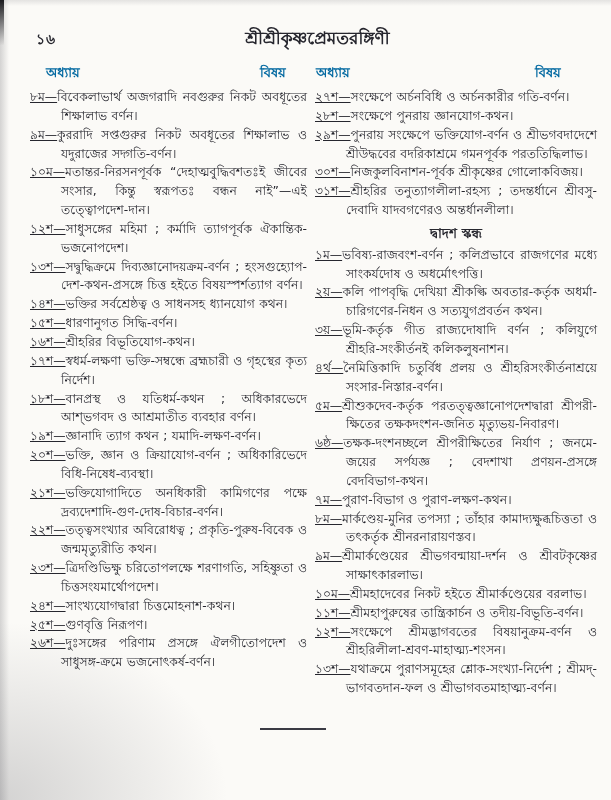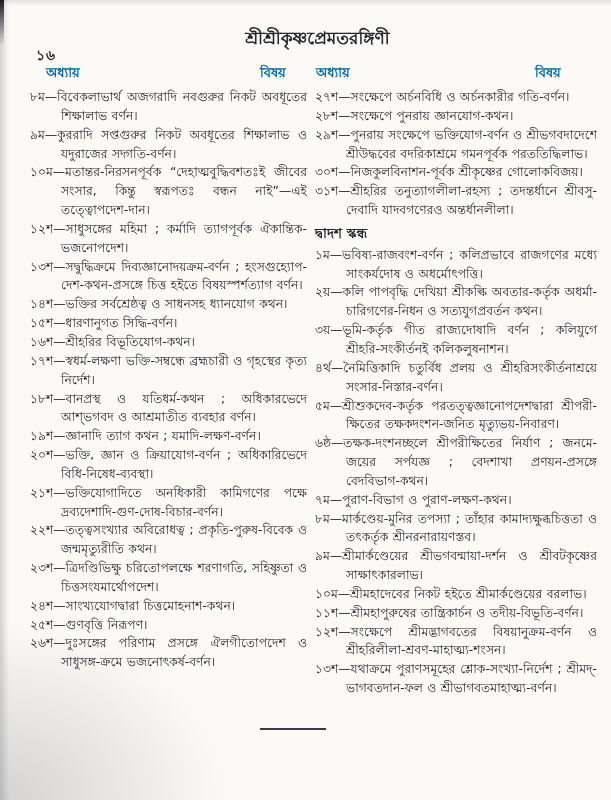--- a/index.html
+++ b/index.html
@@ -26,21 +26,21 @@
     background:radial-gradient(ellipse at 0% 100%,rgba(120,120,125,0.30),rgba(120,120,125,0) 70%);
     pointer-events:none;
   }
   .shadow-top{
     position:absolute;left:0;top:0;width:100%;height:6px;
     background:linear-gradient(to bottom,rgba(120,120,125,0.18),rgba(120,120,125,0));
     pointer-events:none;
   }
   .page-number{
     position:absolute;left:36px;top:28px;
-    font-size:14px;font-weight:bold;letter-spacing:1px;margin-top:16px;
+    font-size:14px;font-weight:bold;letter-spacing:1px;
   }
   .book-title{
     position:absolute;left:0;right:0;top:25px;text-align:center;
     font-size:17px;font-weight:bold;padding-left:24px;
   }
   .colhead{position:absolute;top:63px;font-size:13px;font-weight:bold;color:#0369a1;}
   .colhead.ch-l1{left:46px;}
   .colhead.ch-l2{left:260px;}
   .colhead.ch-r1{left:316px;}
   .colhead.ch-r2{left:535px;}
@@ -48,23 +48,23 @@
     position:absolute;top:88px;
     font-size:12.3px;line-height:18.85px;
   }
   .column.left{left:30px;width:277px;}
   .column.right{left:315px;width:282px;}
   .entry{
     padding-left:31px;text-indent:-31px;
     text-align:justify;
     word-spacing:0.5px;
   }
-  .entry .num{font-weight:normal;}
+  .entry .num{font-weight:normal;text-decoration:underline;}
   .skandha-header{
-    text-align:left;font-weight:bold;font-size:13.5px;
+    text-align:center;font-weight:bold;font-size:13.5px;
     margin:4px 0 3px 0;
   }
   .end-rule{
     position:absolute;left:260px;top:728px;width:66px;height:2px;
     background:#3a3a44;
   }
 </style>
 </head>
 <body>
 

